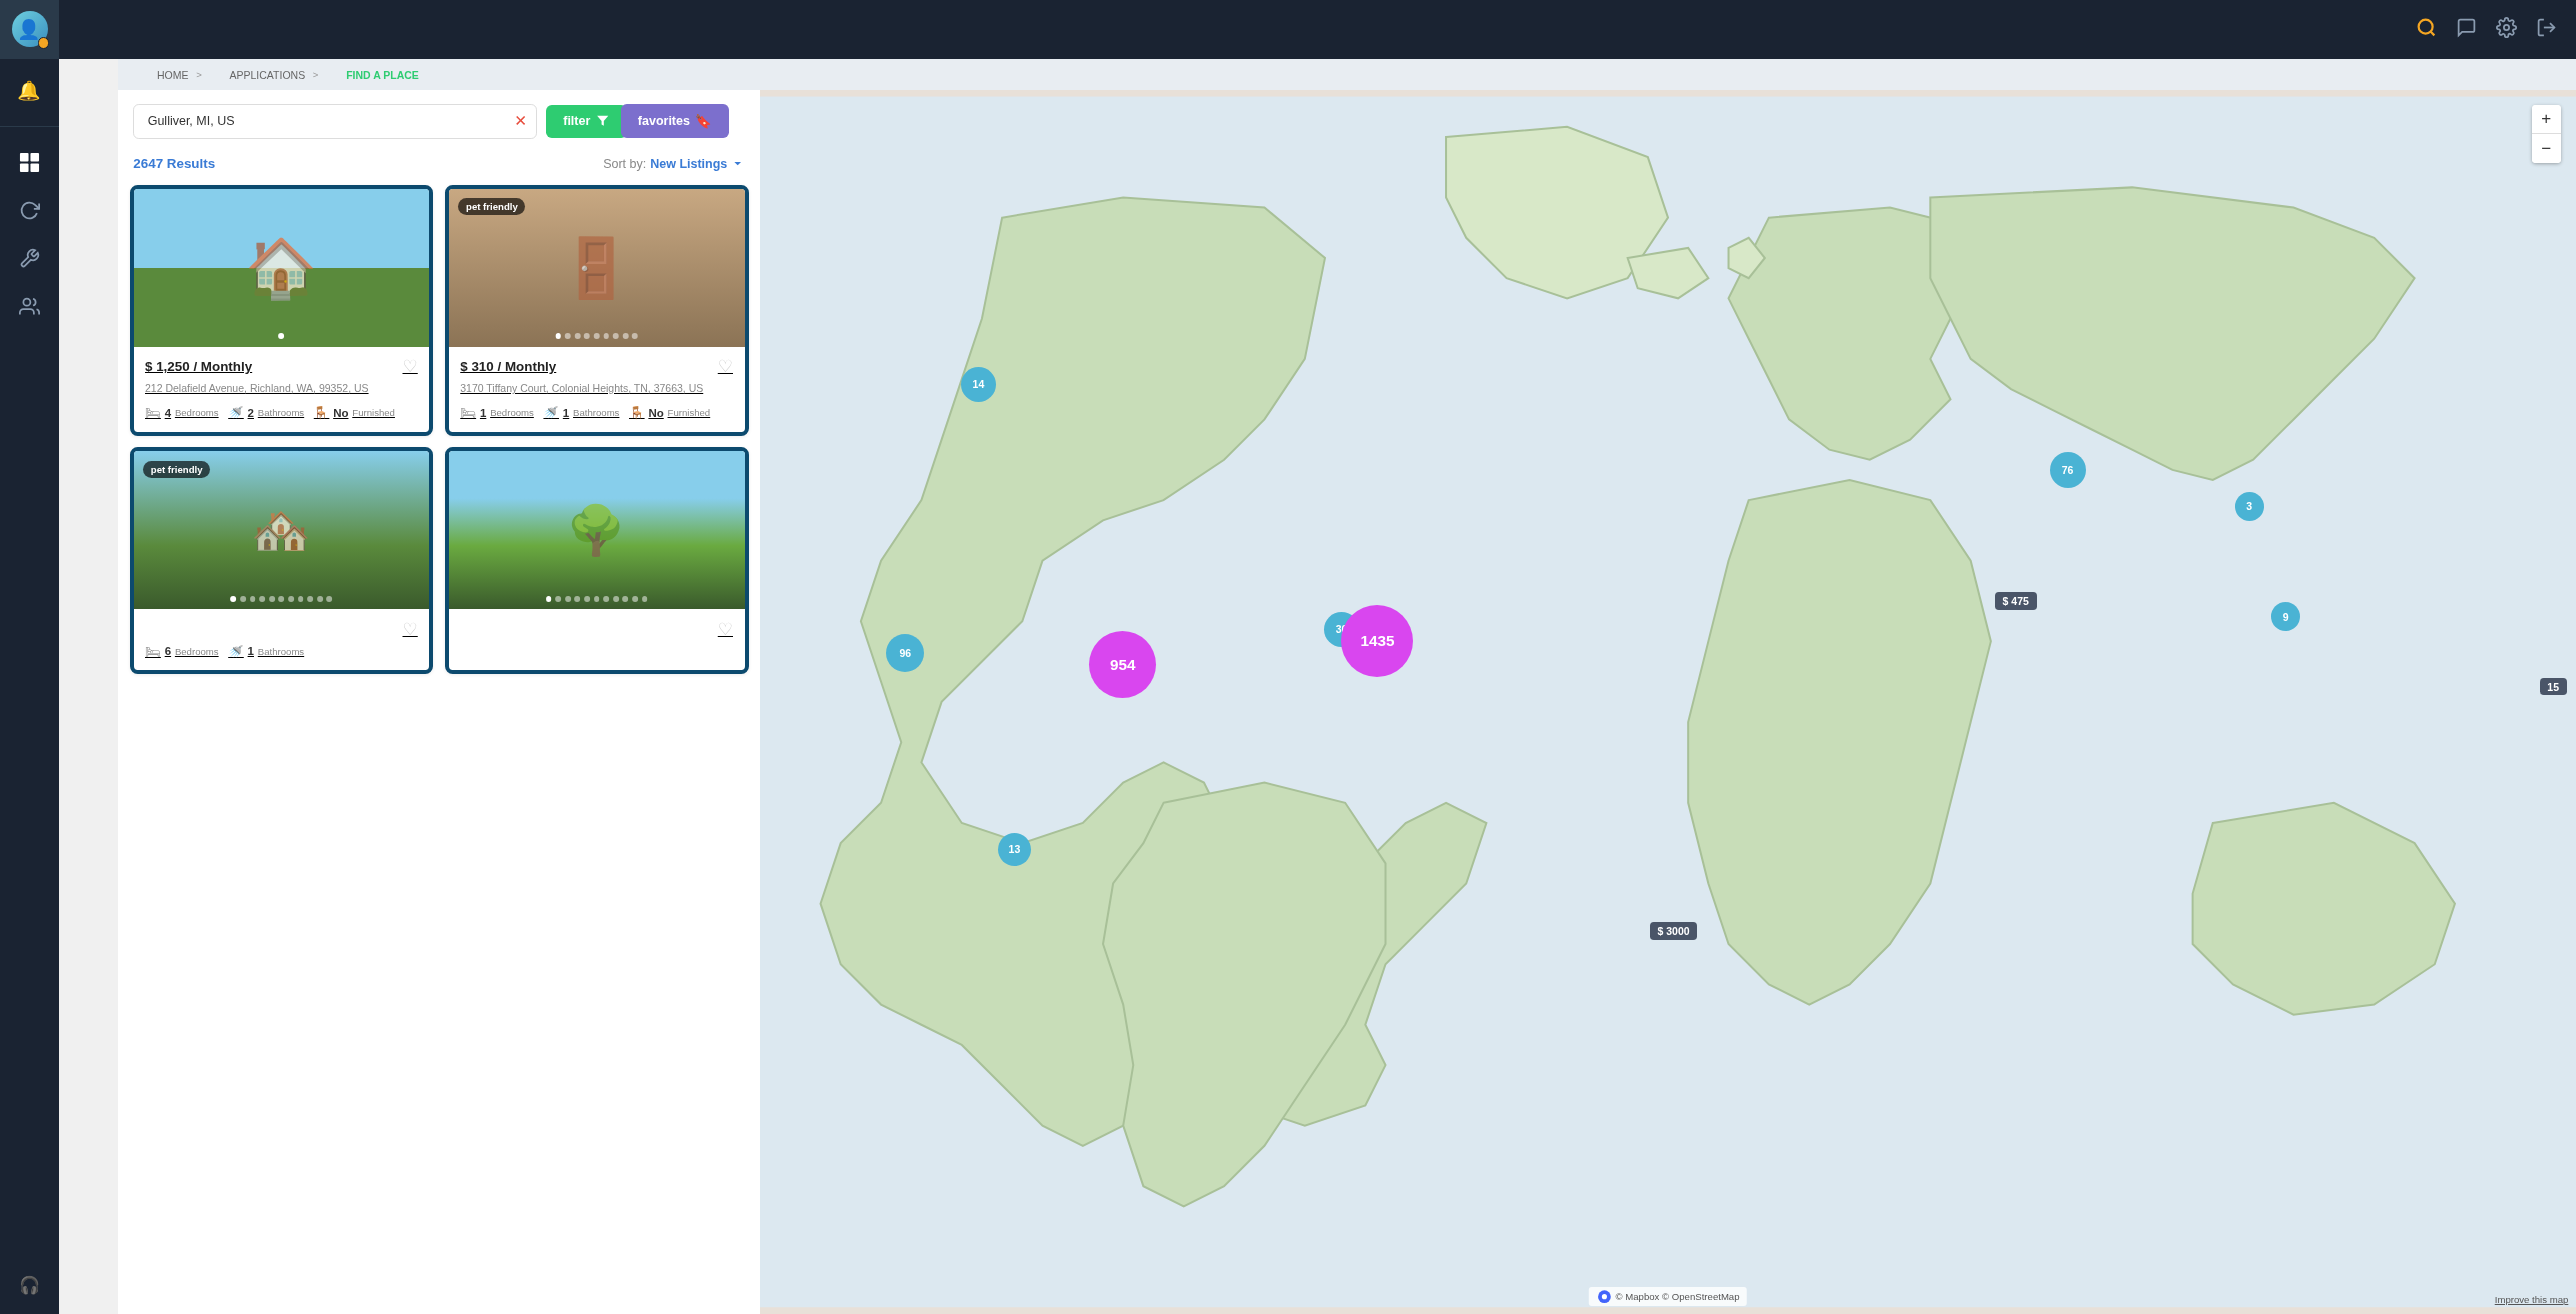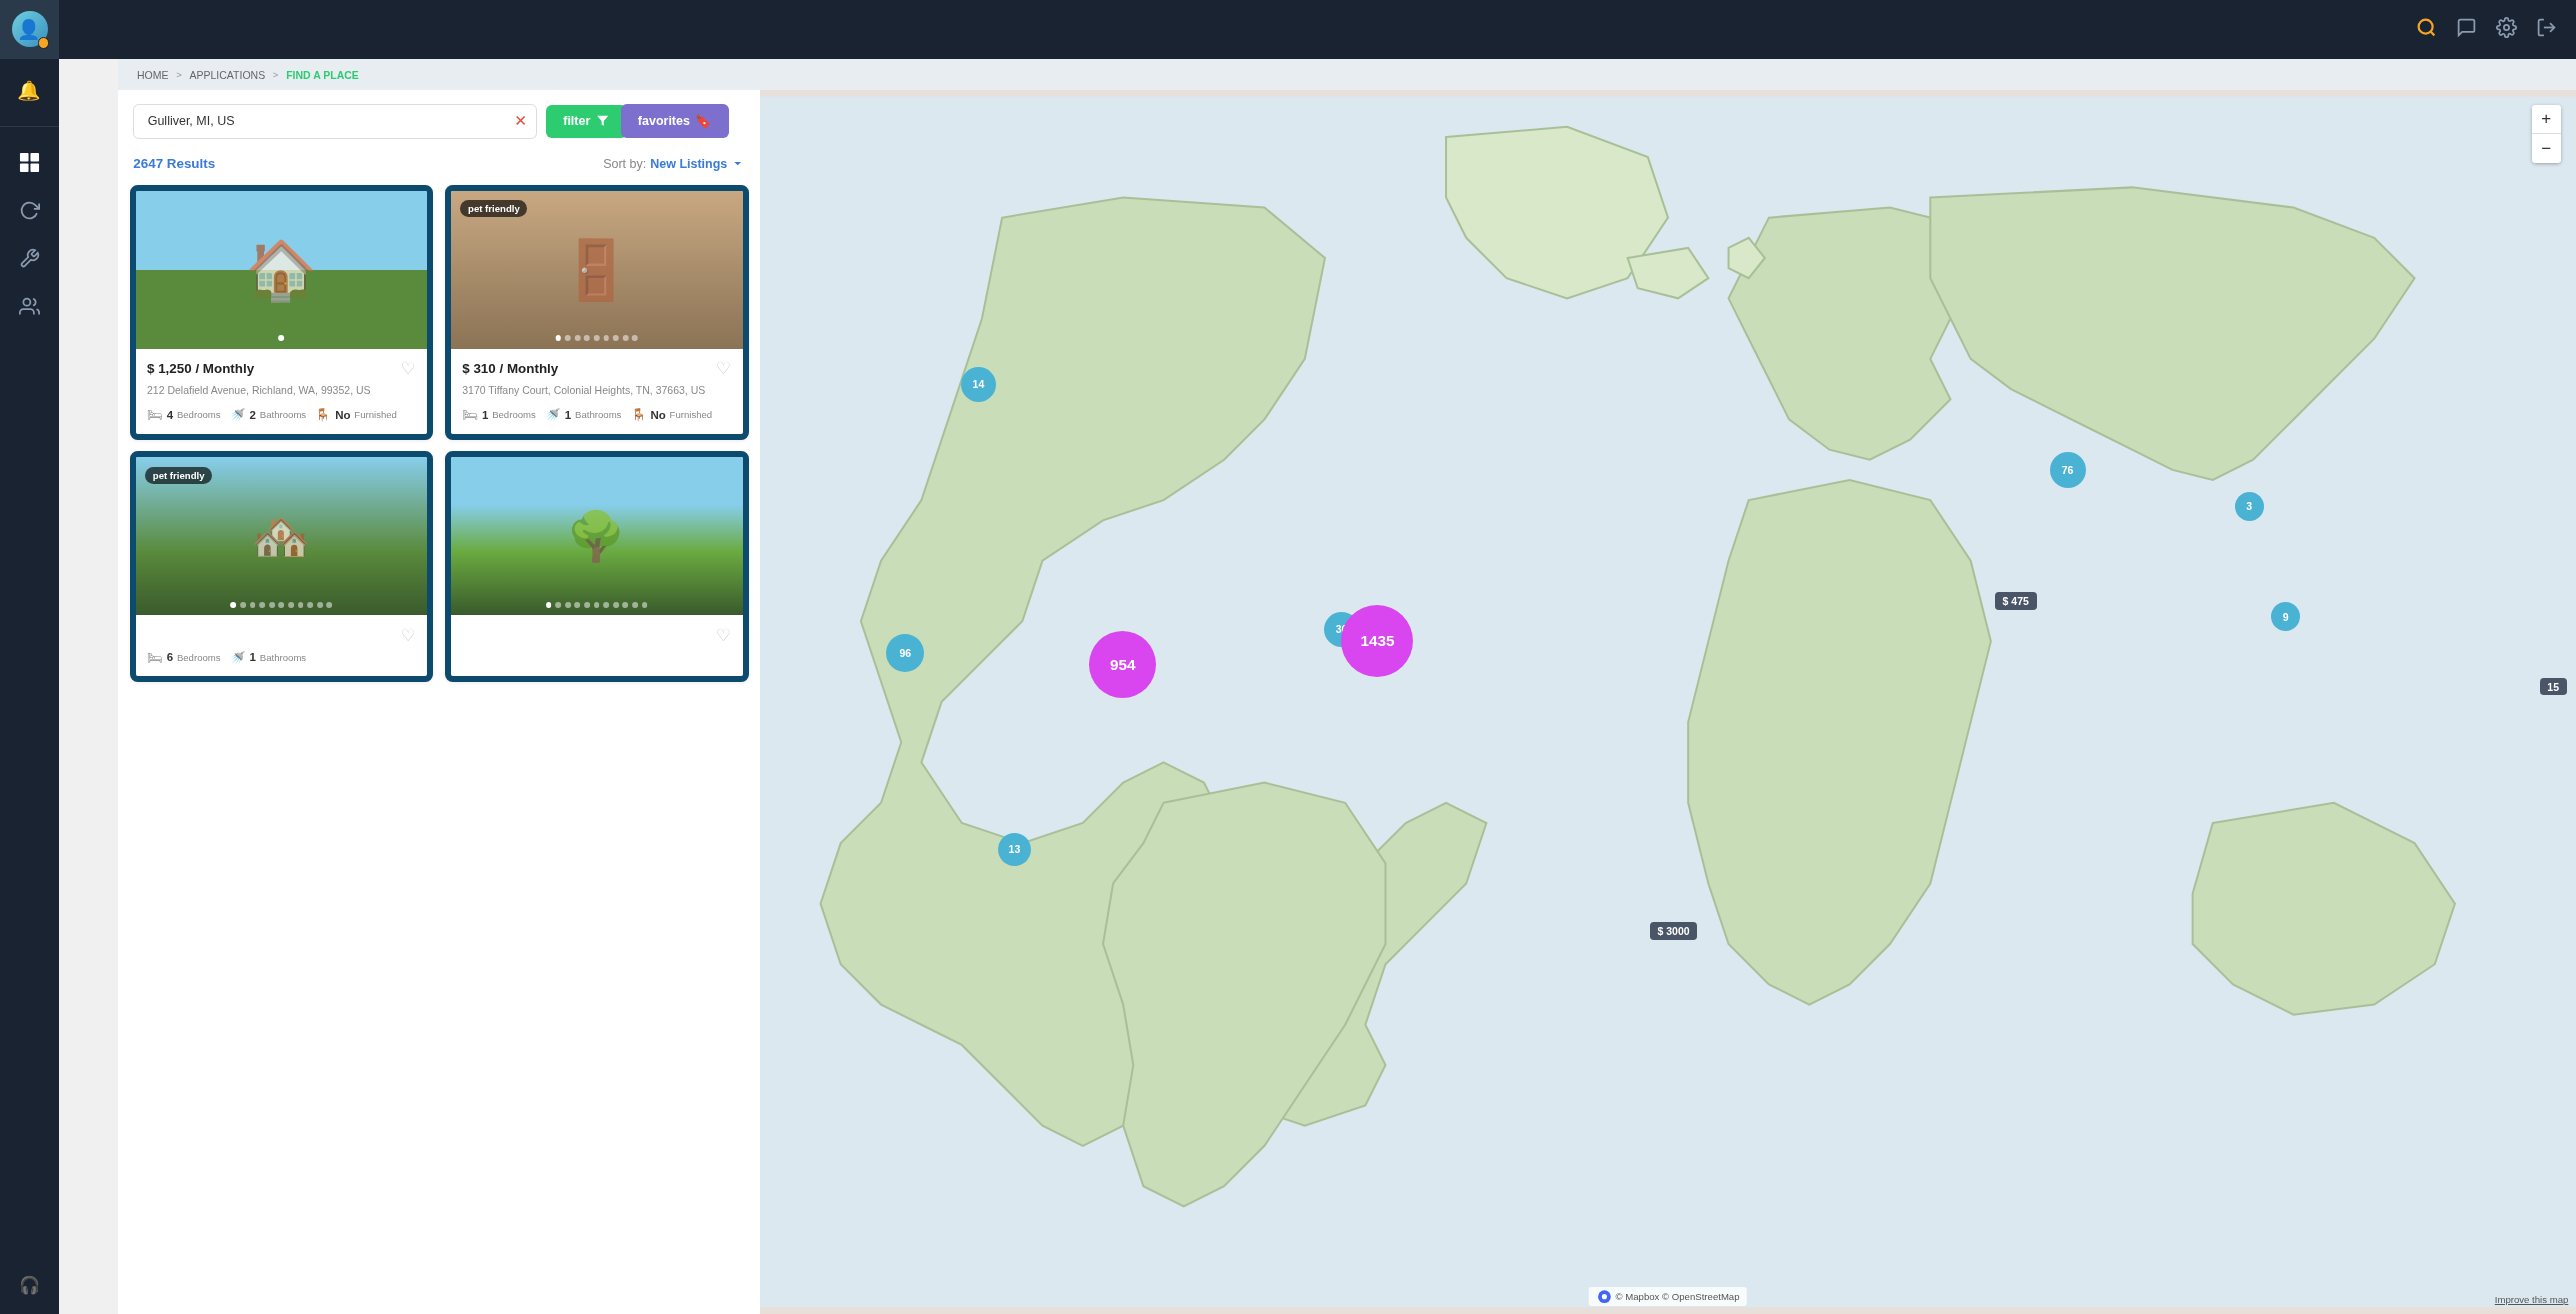--- a/index.html
+++ b/index.html
@@ -67,21 +67,21 @@
       overflow: hidden;
     }
 
     
     .breadcrumb {
       background: #e8edf2; padding: 9.6px 19px;
       display: flex; align-items: center; gap: 7.7px;
       font-size: 10.5px; color: #666; flex-shrink: 0;
     }
     .breadcrumb-sep { color: #999; font-size: 9.6px; }
-    .breadcrumb-item { color: #666; text-transform: uppercase; font-weight: 500; cursor: pointer; }
+    .breadcrumb-item { color: #666; text-transform: uppercase; font-weight: 500; cursor: pointer; margin-left: 20px; }
     .breadcrumb-item.active { color: #2ecc71; font-weight: 700; }
 
     
     .content-area {
       display: flex; flex: 1; overflow: hidden;
     }
 
     
     .listings-panel {
       width: 642px; flex-shrink: 0;
@@ -141,24 +141,25 @@
     .listings-grid {
       flex: 1; overflow-y: auto;
       padding: 7.7px 11.5px 11.5px;
       display: grid; grid-template-columns: 1fr 1fr;
       gap: 11.5px; align-content: start;
     }
 
     
     .listing-card {
       background: #fff; border-radius: 7.7px;
-      border: 6px solid #0c4a6e;
+      border: 4px solid #0c4a6e;
       overflow: hidden; cursor: pointer;
       box-shadow: 0 1px 3.8px rgba(0,0,0,0.08);
       transition: box-shadow 0.2s;
+      text-decoration: underline;
     }
     .card-image {
       position: relative; width: 100%; height: 158px;
       background: #ccc; overflow: hidden;
     }
     .pet-badge {
       position: absolute; top: 9.6px; left: 9.6px;
       background: rgba(0,0,0,0.65); color: #fff;
       font-size: 9.6px; padding: 2.9px 7.7px; border-radius: 11.5px;
       font-weight: 600;

